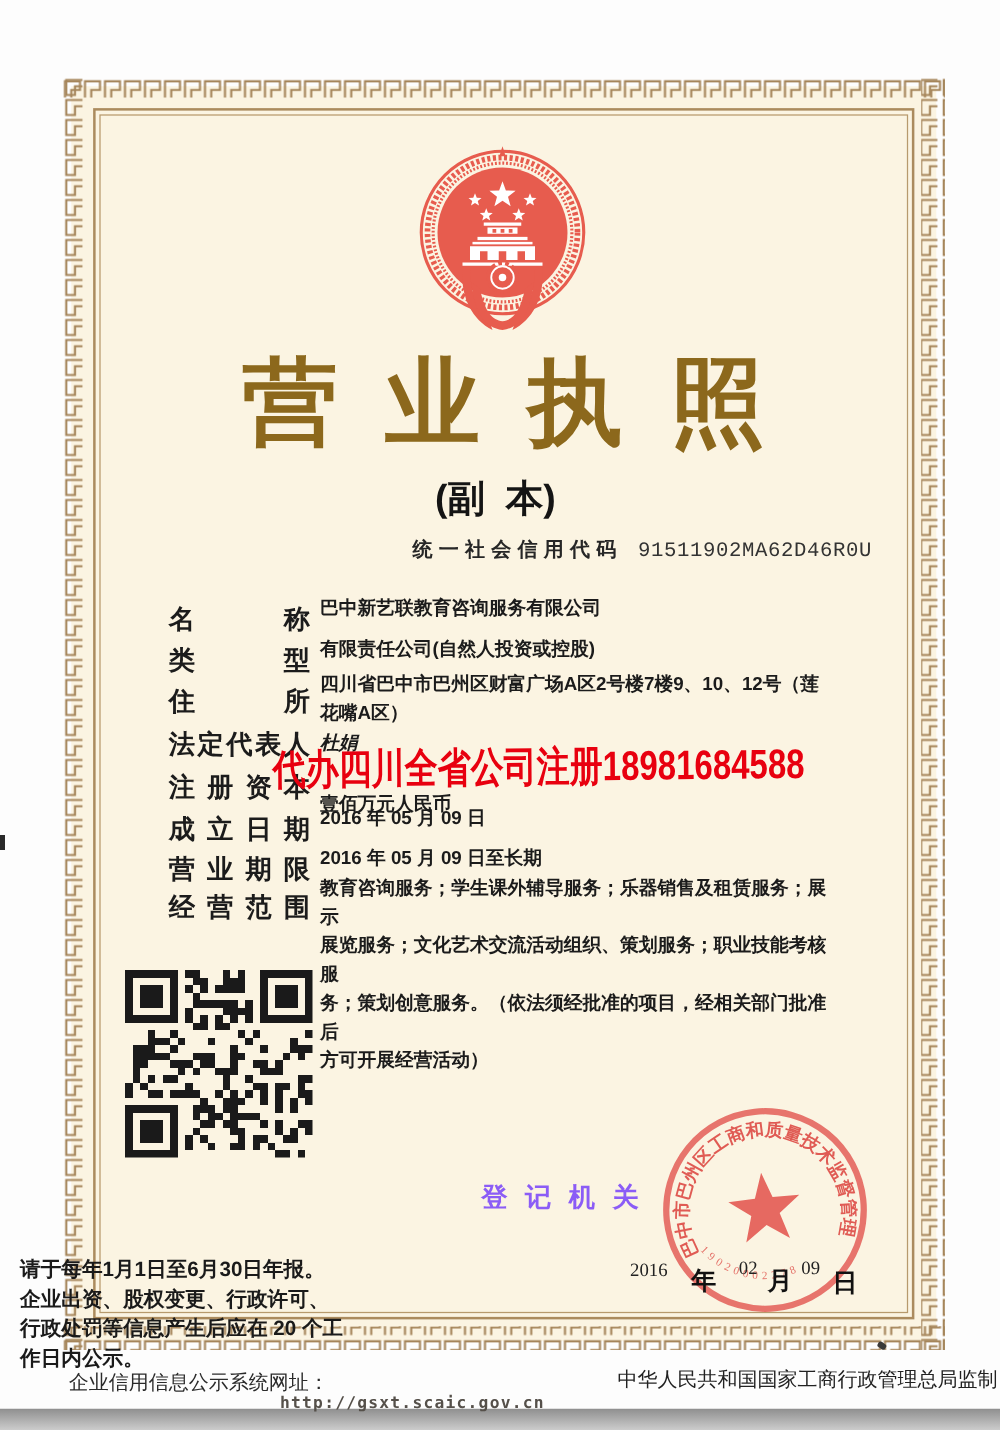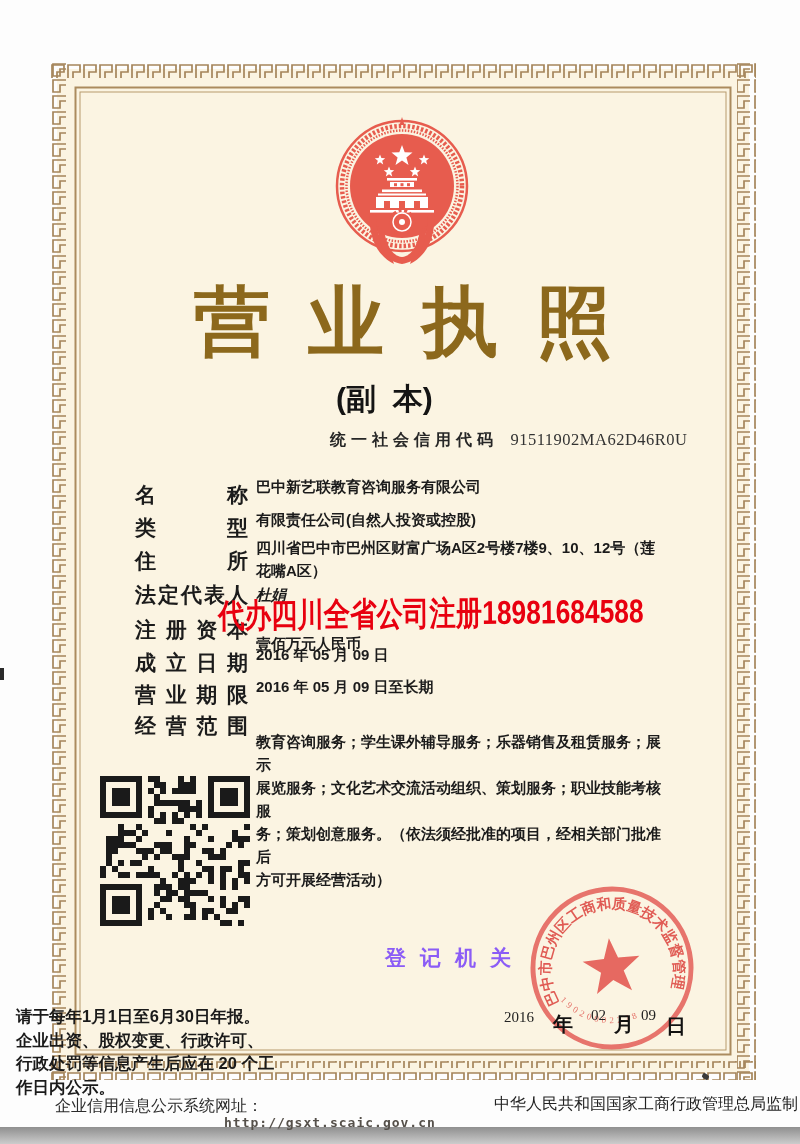--- a/index.html
+++ b/index.html
@@ -3,24 +3,24 @@
 <meta charset="utf-8">
 <style>
   html,body{margin:0;padding:0;background:#e9e9e9;}
   .scan{position:relative;width:800px;height:1144px;background:#fdfdfd;overflow:hidden;
         font-family:"Liberation Sans",sans-serif;color:#1d1d1d;padding-left:28px;}
   .page-bg{position:absolute;left:57px;top:69px;width:692px;height:1004px;background:#fbf4e2;}
   .frame-svg{position:absolute;left:50px;top:62px;}
   .emblem{position:absolute;left:332px;top:114px;}
   .title{position:absolute;left:194px;top:272px;font-size:76px;font-weight:800;letter-spacing:38px;
          color:#8c681c;white-space:nowrap;}
-  .subtitle{position:absolute;left:336px;top:379px;font-size:30px;font-weight:700;white-space:pre;color:#141414;}
+  .subtitle{position:absolute;left:348px;top:379px;font-size:30px;font-weight:700;white-space:pre;color:#141414;}
   .credit{position:absolute;left:330px;top:430px;white-space:nowrap;}
   .cc-label{font-size:16px;font-weight:700;letter-spacing:5px;color:#262626;}
-  .cc-value{font-family:Liberation Serif, serif;font-size:16.5px;letter-spacing:.5px;margin-left:8px;color:#333;text-align:center;}
+  .cc-value{font-family:Liberation Mono, monospace;font-size:16.5px;letter-spacing:.5px;margin-left:8px;color:#333;text-align:center;}
   .fields{position:absolute;left:0;top:0;width:800px;height:1144px;}
   .f-label{position:absolute;left:135px;width:113px;display:flex;justify-content:space-between;
            font-size:21px;font-weight:700;color:#1b1b1b;}
   .f-value{position:absolute;left:256px;width:418px;font-size:15px;font-weight:700;line-height:23px;
            white-space:pre-line;color:#1b1b1b;}
   .watermark{position:absolute;left:218px;top:594px;font-size:33px;font-weight:700;color:#e8000f;
              transform:scaleX(.8) rotate(-.5deg);transform-origin:left top;white-space:nowrap;z-index:9;}
   .qr{position:absolute;left:100px;top:776px;width:150px;height:150px;}
   .reg-label{position:absolute;left:385px;top:944px;font-size:21px;font-weight:600;letter-spacing:14px;
              white-space:nowrap;color:#8b5cf6;}
@@ -175,21 +175,21 @@
       <div class="f-value" style="top: 675px;">2016 年 05 月 09 日至长期</div>
     </div>
 
     <div class="row">
       <div class="f-label" style="top: 712px;">
           <span>经</span>
           <span>营</span>
           <span>范</span>
           <span>围</span>
         </div>
-      <div class="f-value" style="top: 730px;">教育咨询服务；学生课外辅导服务；乐器销售及租赁服务；展示
+      <div class="f-value" style="top: 700px; font-family: Liberation Mono, monospace;">教育咨询服务；学生课外辅导服务；乐器销售及租赁服务；展示
 展览服务；文化艺术交流活动组织、策划服务；职业技能考核服
 务；策划创意服务。（依法须经批准的项目，经相关部门批准后
 方可开展经营活动）</div>
     </div>
   </div>
 
   <div class="qr"><svg width="150" height="150" viewBox="0 0 25 25" shape-rendering="crispEdges">
         <rect x="0" y="0" width="1" height="1" fill="#1a1a1a"></rect>
         <rect x="1" y="0" width="1" height="1" fill="#1a1a1a"></rect>
         <rect x="2" y="0" width="1" height="1" fill="#1a1a1a"></rect>

